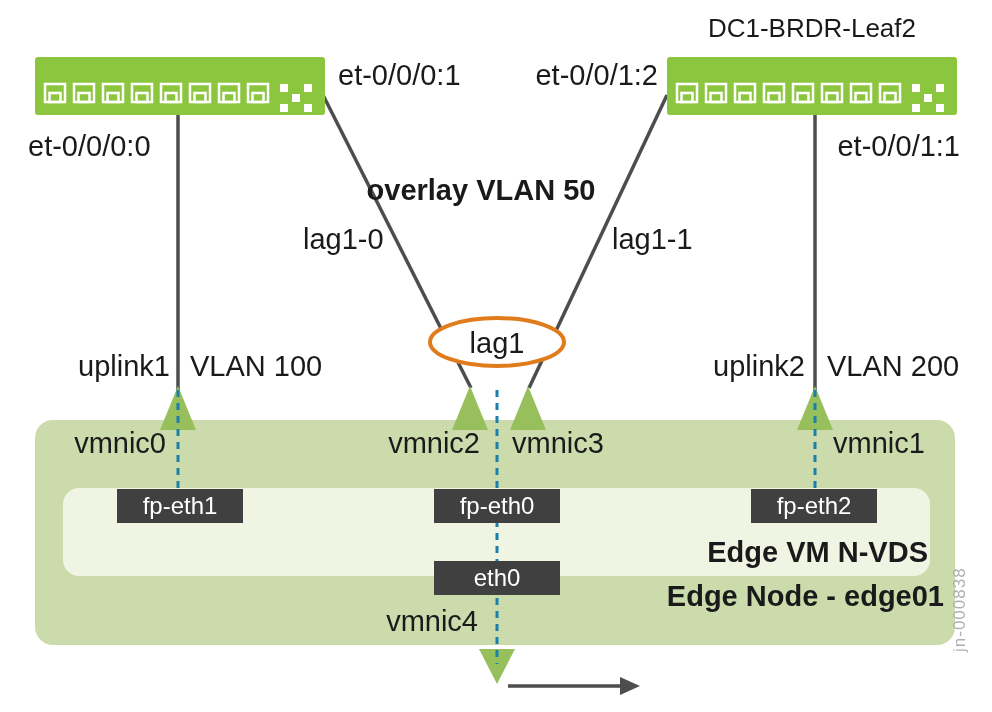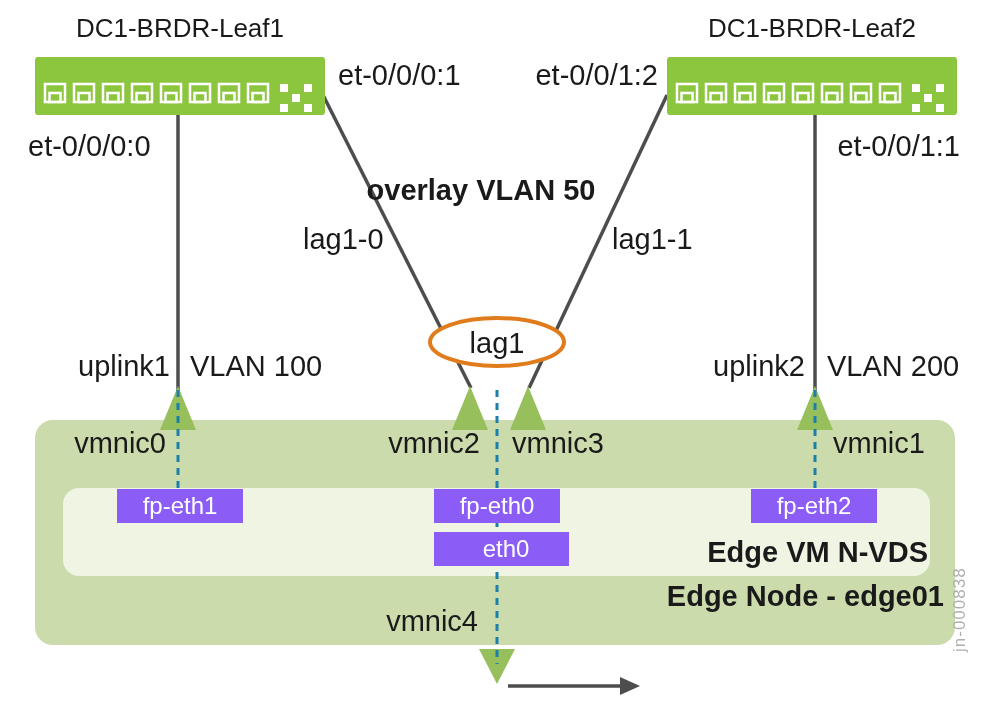--- a/index.html
+++ b/index.html
@@ -15,21 +15,21 @@
   .title { font-size:26px; }
   #edge-box {
     left:35px; top:420px; width:920px; height:225px;
     background:#CBDBAC; border-radius:18px; z-index:0;
   }
   #nvds-box {
     left:63px; top:488px; width:867px; height:88px;
     background:#F0F4E3; border-radius:16px; z-index:1;
   }
   .ifbox {
-    position:absolute; width:126px; height:34px; background:#8b5cf6;
+    position:absolute; width:126px; height:34px; background:#404040;
     color:#ffffff; font-size:24px; line-height:34px; text-align:center;
     z-index:3; white-space:nowrap;
   }
   #connector-layer { left:0; top:0; z-index:2; }
   .switch { z-index:4; }
   #watermark {
     left:950px; top:540px; height:112px;
     writing-mode:vertical-rl; transform:rotate(180deg);
     color:#AFAFAF; font-size:17px; letter-spacing:1px; z-index:4;
   }
@@ -121,21 +121,20 @@
       <g fill="#ffffff">
         <rect x="245" y="27" width="8" height="8"></rect>
         <rect x="269" y="27" width="8" height="8"></rect>
         <rect x="257" y="37" width="8" height="8"></rect>
         <rect x="245" y="47" width="8" height="8"></rect>
         <rect x="269" y="47" width="8" height="8"></rect>
       </g>
     </svg>
   </div>
 
-  <div class="abs lbl title ctr" style="left:35px;top:13px;width:290px;">DC1-BRDR-Leaf1</div>
   <div class="abs lbl title ctr" style="left:667px;top:13px;width:290px;">DC1-BRDR-Leaf2</div>
 
   <div class="abs lbl" style="left:338px;top:60px;">et-0/0/0:1</div>
   <div class="abs lbl rgt" style="left:520px;top:60px;width:138px;">et-0/0/1:2</div>
   <div class="abs lbl" style="left:28px;top:131px;">et-0/0/0:0</div>
   <div class="abs lbl rgt" style="left:820px;top:131px;width:140px;">et-0/0/1:1</div>
 
   <div class="abs lbl ctr" style="left:331px;top:175px;width:300px;font-weight:bold;">overlay VLAN 50</div>
   <div class="abs lbl" style="left:303px;top:224px;">lag1-0</div>
   <div class="abs lbl" style="left:612px;top:224px;">lag1-1</div>
@@ -148,21 +147,21 @@
 
   <div class="abs lbl rgt" style="left:56px;top:428px;width:110px;">vmnic0</div>
   <div class="abs lbl rgt" style="left:370px;top:428px;width:110px;">vmnic2</div>
   <div class="abs lbl" style="left:512px;top:428px;">vmnic3</div>
   <div class="abs lbl" style="left:833px;top:428px;text-align:right;">vmnic1</div>
   <div class="abs lbl rgt" style="left:368px;top:606px;width:110px;">vmnic4</div>
 
   <div class="ifbox" style="left:117px;top:489px;">fp-eth1</div>
   <div class="ifbox" style="left:434px;top:489px;">fp-eth0</div>
   <div class="ifbox" style="left:751px;top:489px;">fp-eth2</div>
-  <div class="ifbox" style="left:434px;top:532px;padding-left:9px;">eth0</div>
+  <div class="ifbox" style="left:434px;top:561px;">eth0</div>
 
   <div class="abs lbl bold rgt" style="left:628px;top:537px;width:300px;">Edge VM N-VDS</div>
   <div class="abs lbl bold rgt" style="left:594px;top:581px;width:350px;">Edge Node - edge01</div>
 
 
   <div id="watermark" class="abs">jn-000838</div>
 
 </div>
 
 </body></html>

